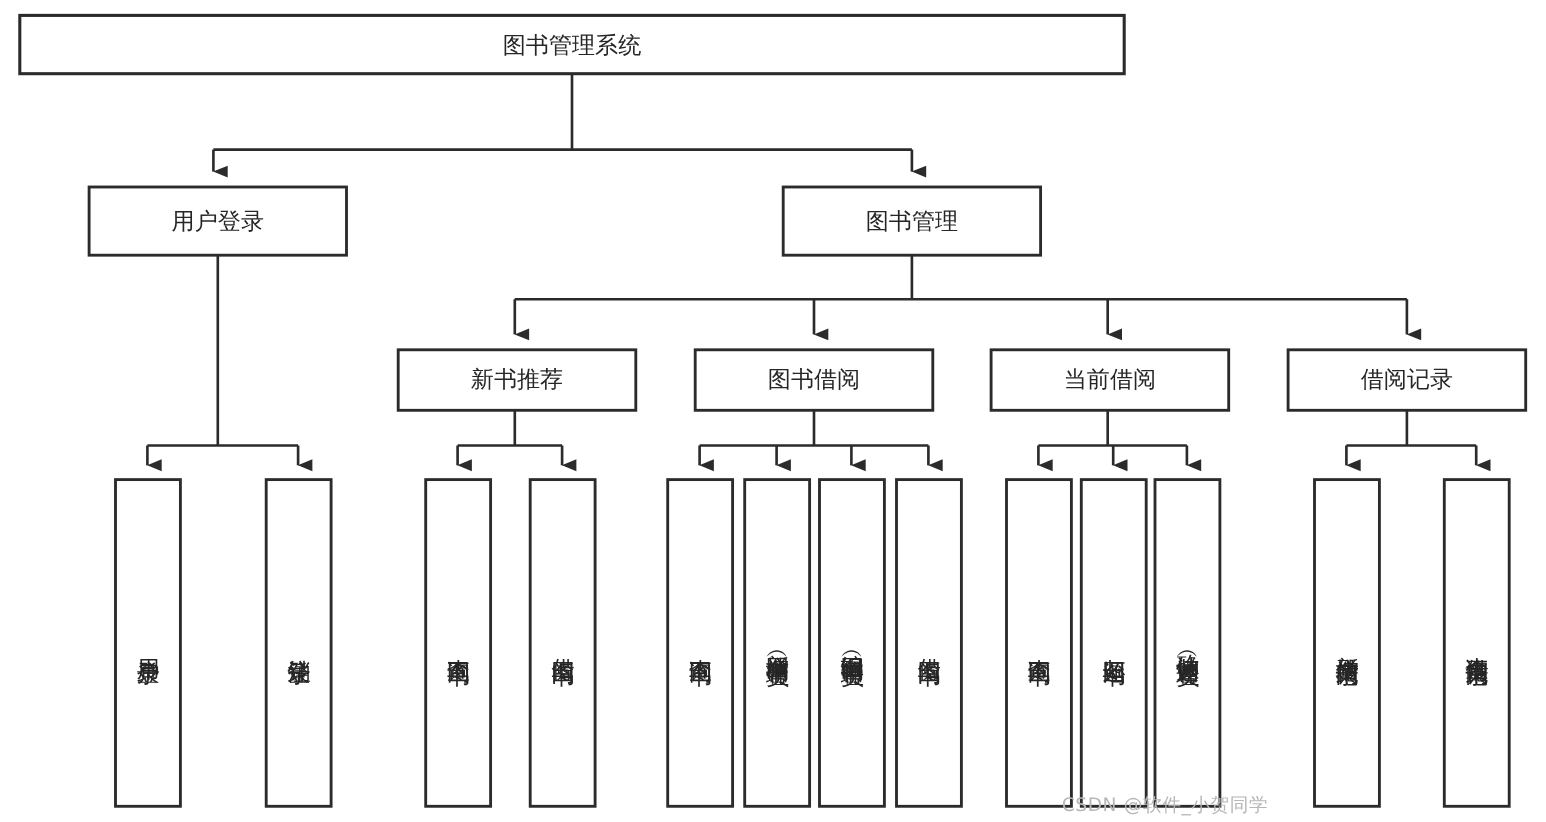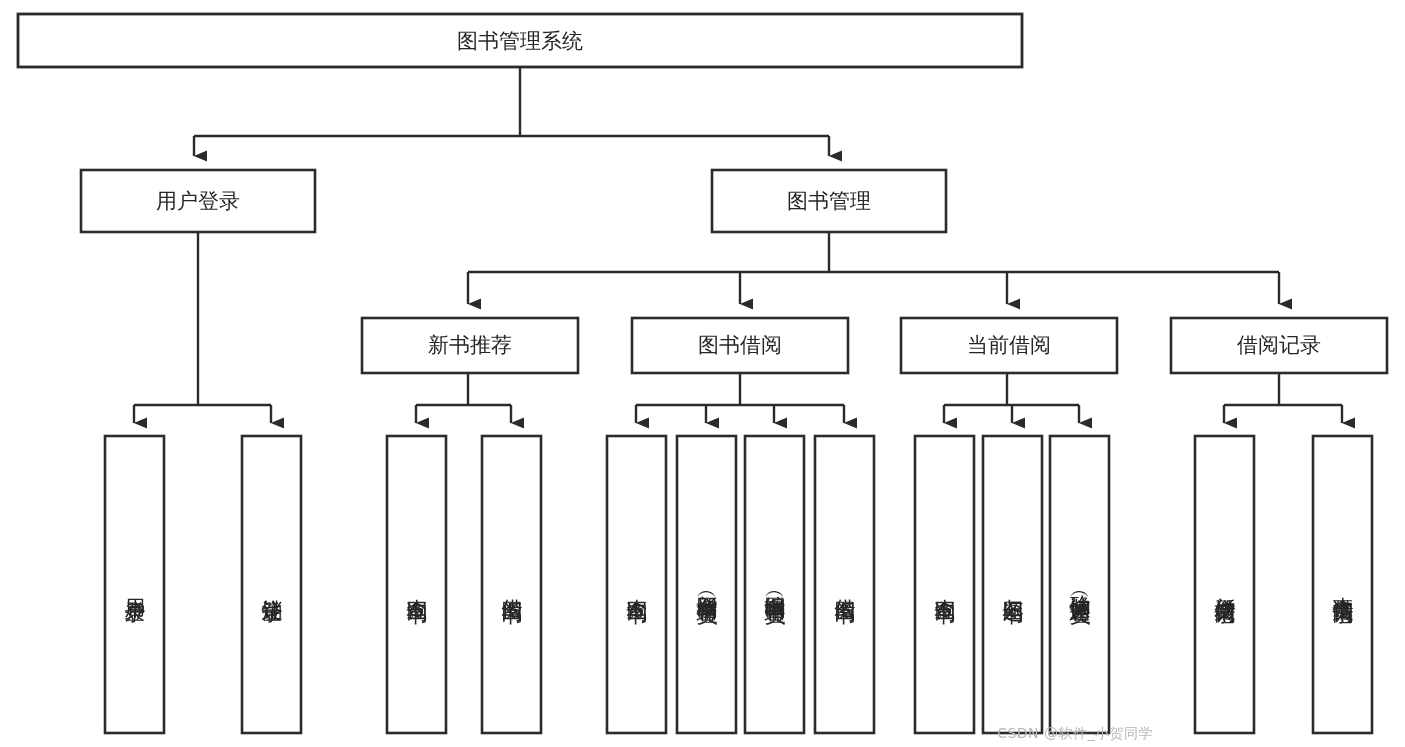--- a/index.html
+++ b/index.html
@@ -72,21 +72,21 @@
     letter-spacing: 1.5px;
     color: #262626;
     text-align: center;
     white-space: nowrap;
   }
   #watermark {
     position: absolute;
     right: 12px;
     bottom: 4px;
     font-family: "DejaVu Sans", "Liberation Sans", sans-serif;
-    font-size: 14px;
+    font-size: 17px;
     color: #b7b7b7;
     letter-spacing: 0.5px;
     user-select: none;
   }
 </style>
 </head>
 <body>
 
 <div id="diagram-root">
 

